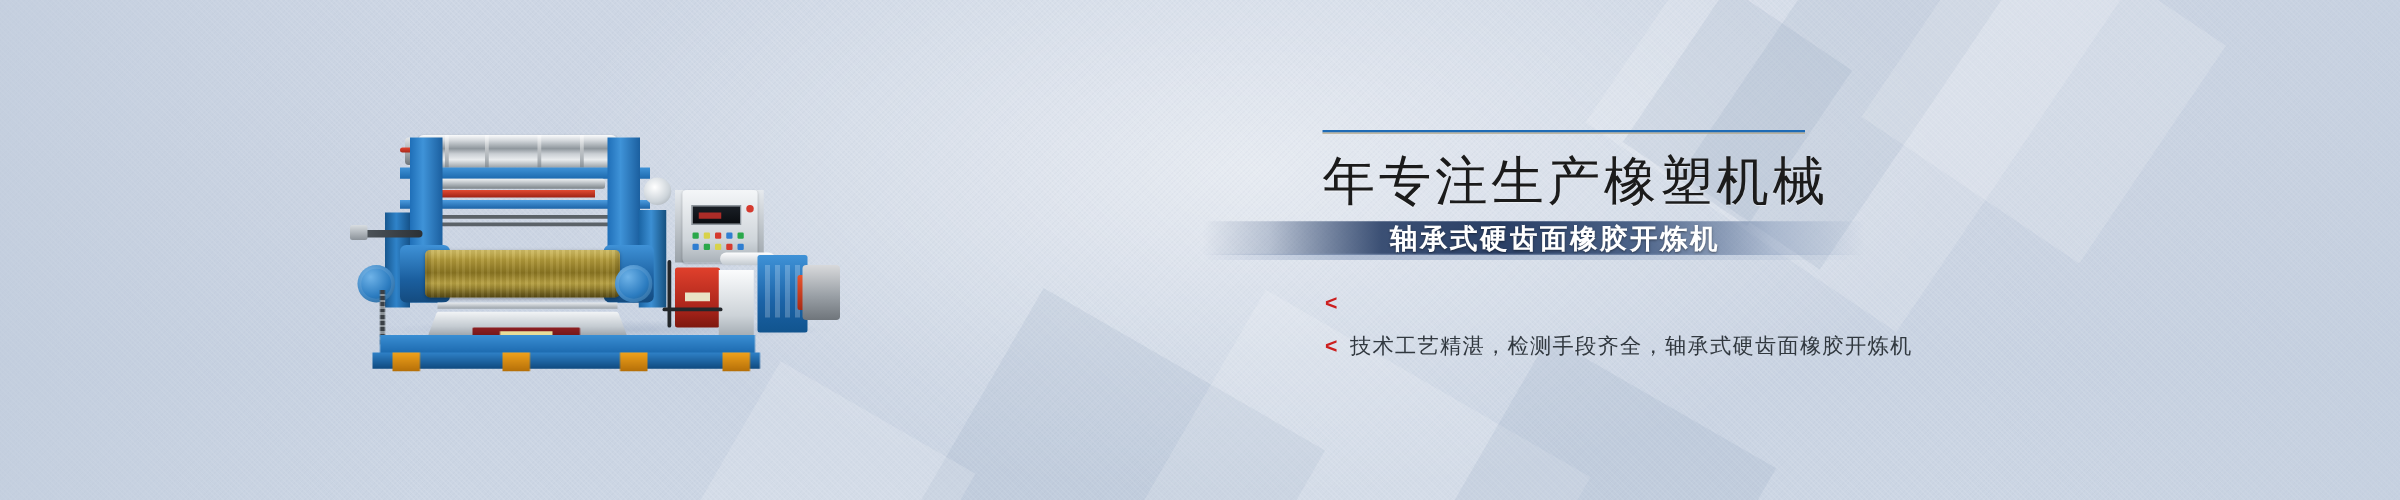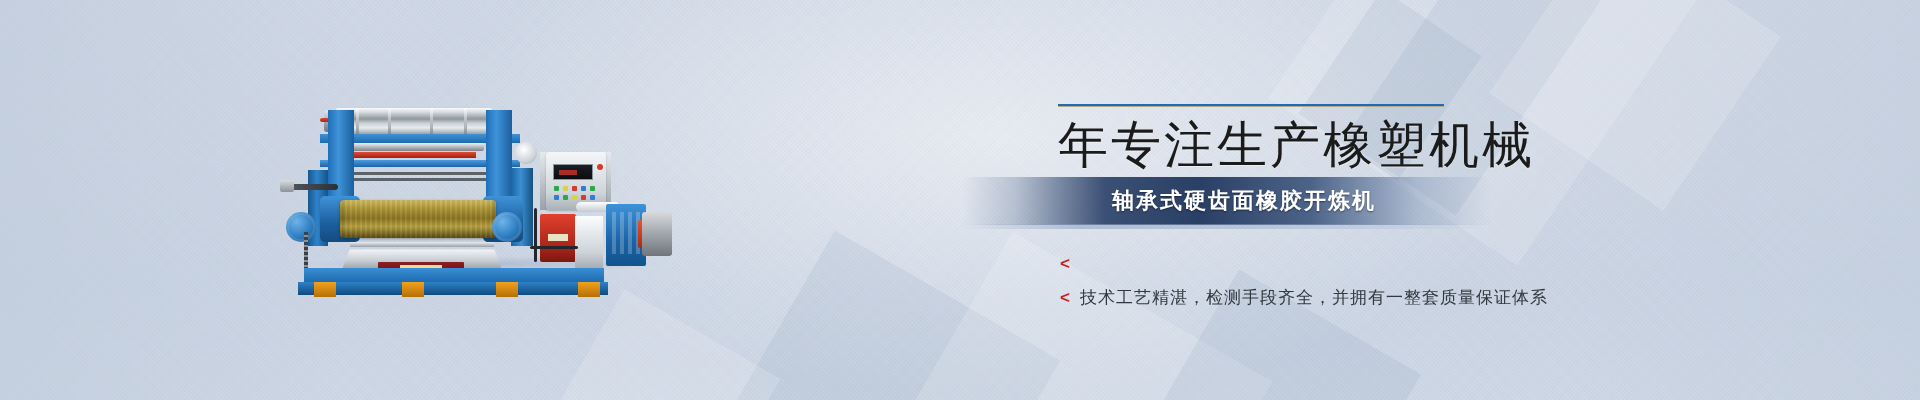--- a/index.html
+++ b/index.html
@@ -270,35 +270,35 @@
     width: 780px;
   }
   .rule {
     width: 386px; height: 0;
     border-top: 2px solid #1f6bb5;
     border-bottom: 1px solid #b5a98c;
     margin-bottom: 16px;
   }
   .headline {
     font-family: "DejaVu Serif", "Liberation Serif", serif;
-    font-size: 50px;
+    font-size: 42px;
     line-height: 44px;
     letter-spacing: 3px;
     color: #1b1b1b;
     font-weight: 400;
     white-space: nowrap;
     text-shadow: 0 1px 0 rgba(255,255,255,.45);
   }
 
   .subbar {
     position: relative;
     margin-top: 10px;
     margin-left: -96px;
     width: 530px;
-    height: 48px;
+    height: 27px;
     display: flex;
     align-items: center;
     background: linear-gradient(90deg,
         rgba(60,84,126,0) 0%,
         rgba(60,84,126,0.25) 10%,
         rgba(45,67,106,0.92) 27%,
         rgba(42,63,101,1) 45%,
         rgba(58,83,124,0.88) 66%,
         rgba(120,142,178,0.40) 86%,
         rgba(170,188,214,0) 100%);
@@ -456,19 +456,19 @@
     </div>
 
     <div class="bullets">
 
       <div class="bullet">
         <span class="bullet-mark">&lt;</span>
       </div>
 
       <div class="bullet">
         <span class="bullet-mark">&lt;</span>
-        <span class="bullet-text">技术工艺精湛，检测手段齐全，并拥有一整套质量保证体系</span>
+        <span class="bullet-text">技术工艺精湛，检测手段齐全，轴承式硬齿面橡胶开炼机</span>
       </div>
 
     </div>
   </div>
 
 </div>
 
 </body></html>

